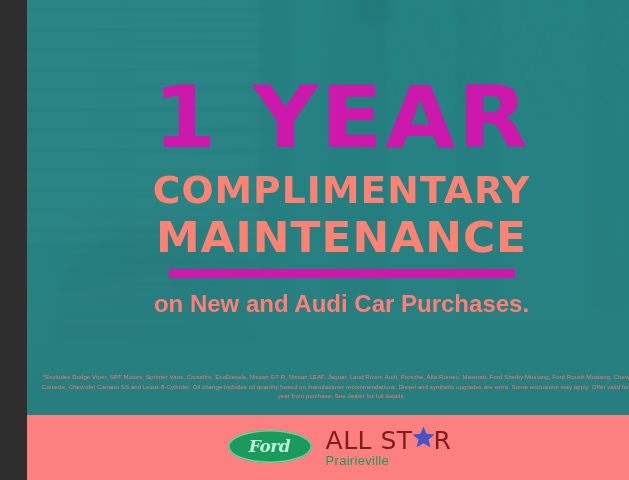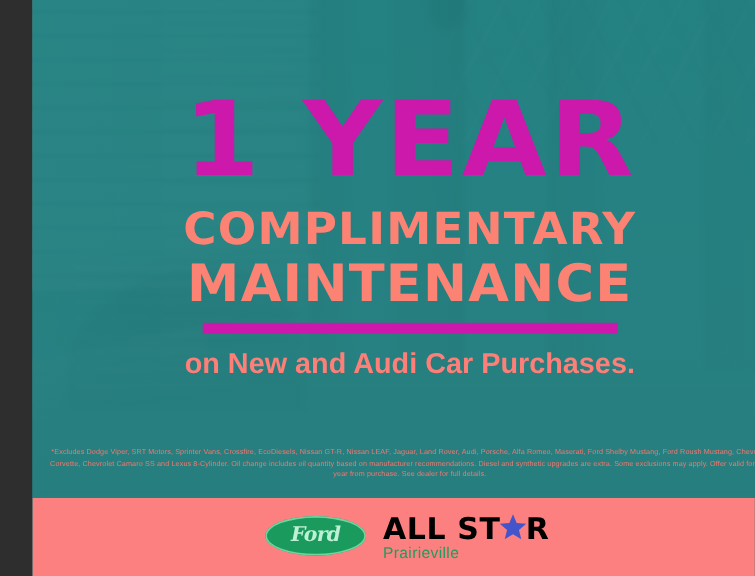--- a/index.html
+++ b/index.html
@@ -261,28 +261,28 @@
     transform: translateY(-1px);
   }
   
   .allstar {
     position: relative;
     text-align: left;
     transform: translateY(1px);
   }
   .allstar-top {
     position: relative;
-    color: #000000;
+    color: #7f1d1d;
     font-family: "DejaVu Sans", sans-serif;
-    font-weight: 700;
+    font-weight: 400;
     font-size: 25px;
     line-height: 25px;
     letter-spacing: 0.5px;
     display: flex;
-    align-items: flex-end;
+    align-items: flex-start;
   }
   .as-star {
     position: relative;
     display: inline-block;
     width: 23px;
     height: 23px;
     margin: 0 -1px;
     transform: translateY(-2px);
   }
   .as-star svg { display: block; }

